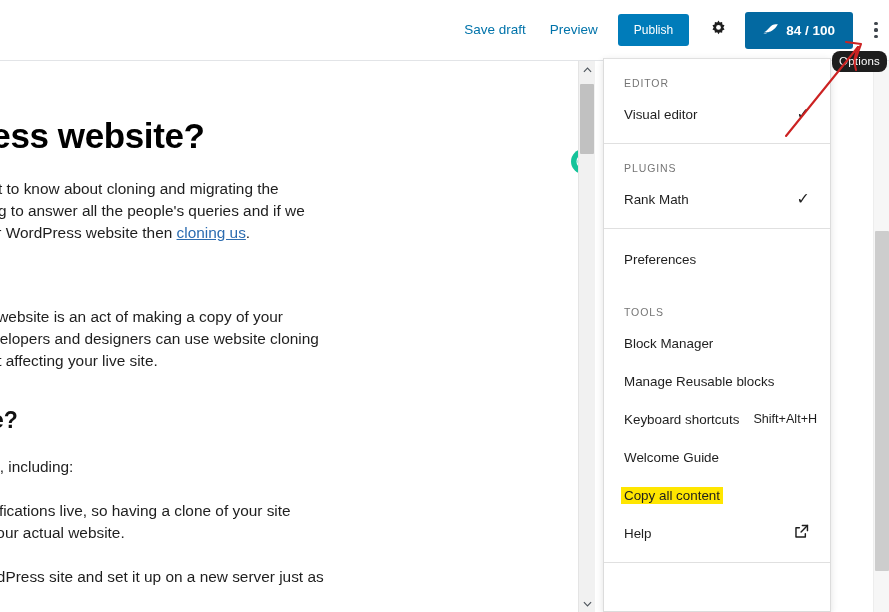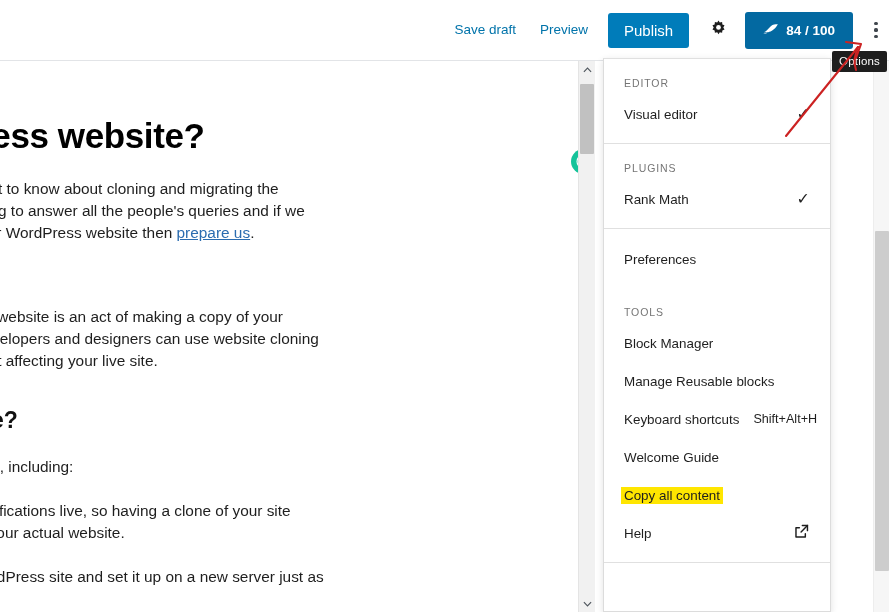--- a/index.html
+++ b/index.html
@@ -41,21 +41,21 @@
     line-height: 1;
     padding: 8px 10px;
     margin-right: 4px;
     cursor: pointer;
     white-space: nowrap;
   }
 
   .publish-btn {
     background: #007cba;
     color: #ffffff;
-    font-size: 15px;
+    font-size: 12px;
     border: none;
     border-radius: 3px;
     padding: 10px 16px;
     margin-left: 6px;
     margin-right: 14px;
     cursor: pointer;
     font-family: "Liberation Sans", sans-serif;
     line-height: 1;
   }
 
@@ -110,21 +110,21 @@
 
   
   .tooltip {
     position: absolute;
     left: 832px;
     top: 51px;
     background: #1e1e1e;
     color: #ffffff;
     font-size: 11.5px;
     padding: 4px 7px 5px 7px;
-    border-radius: 2px;
+    border-radius: 8px;
     z-index: 60;
     white-space: nowrap;
     letter-spacing: 0.2px;
   }
 
   
   .editor-area {
     position: absolute;
     left: 0;
     top: 61px;
@@ -360,21 +360,21 @@
     </button>
   </div>
 
   <div class="editor-area">
     <div class="doc">
       <h2>WordPress website?</h2>
 
       <p>
         <span>ss website. Or want to know about cloning and migrating the</span><br>
         <span>we prepare this blog to answer all the people's queries and if we</span><br>
-        <span>arding Cloning your WordPress website then </span><a class="inline-link" href="#">prepare us</a><span>.</span>
+        <span>arding Cloning your WordPress website then </span><a class="inline-link" href="#">cloning us</a><span>.</span>
       </p>
 
       <p class="tight" style="margin-top:62px;">
         <span>ne thing. A cloning website is an act of making a copy of your</span><br>
         <span>uct a new one. Developers and designers can use website cloning</span><br>
         <span>provements without affecting your live site.</span>
       </p>
 
       <h3>ress website?</h3>
 

